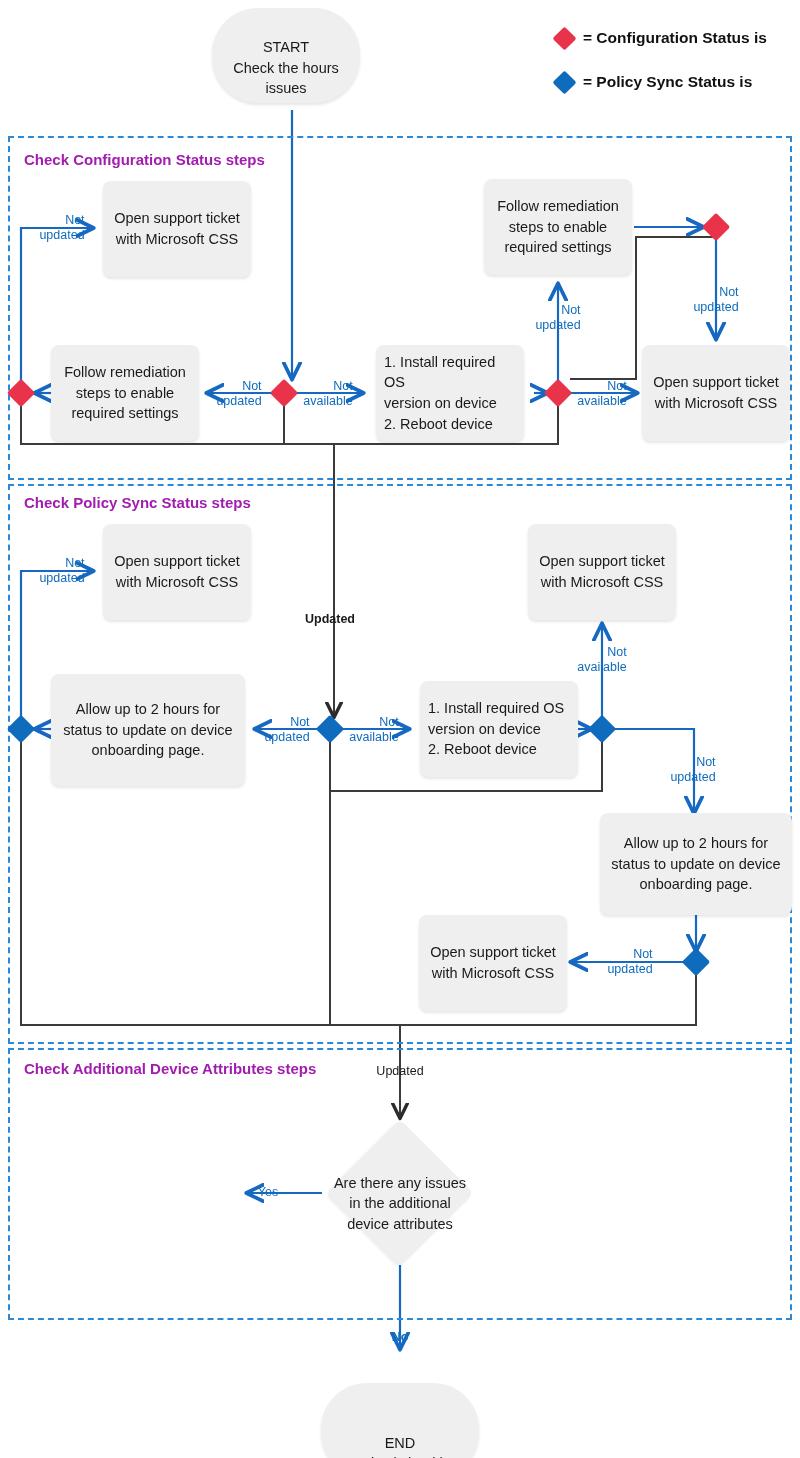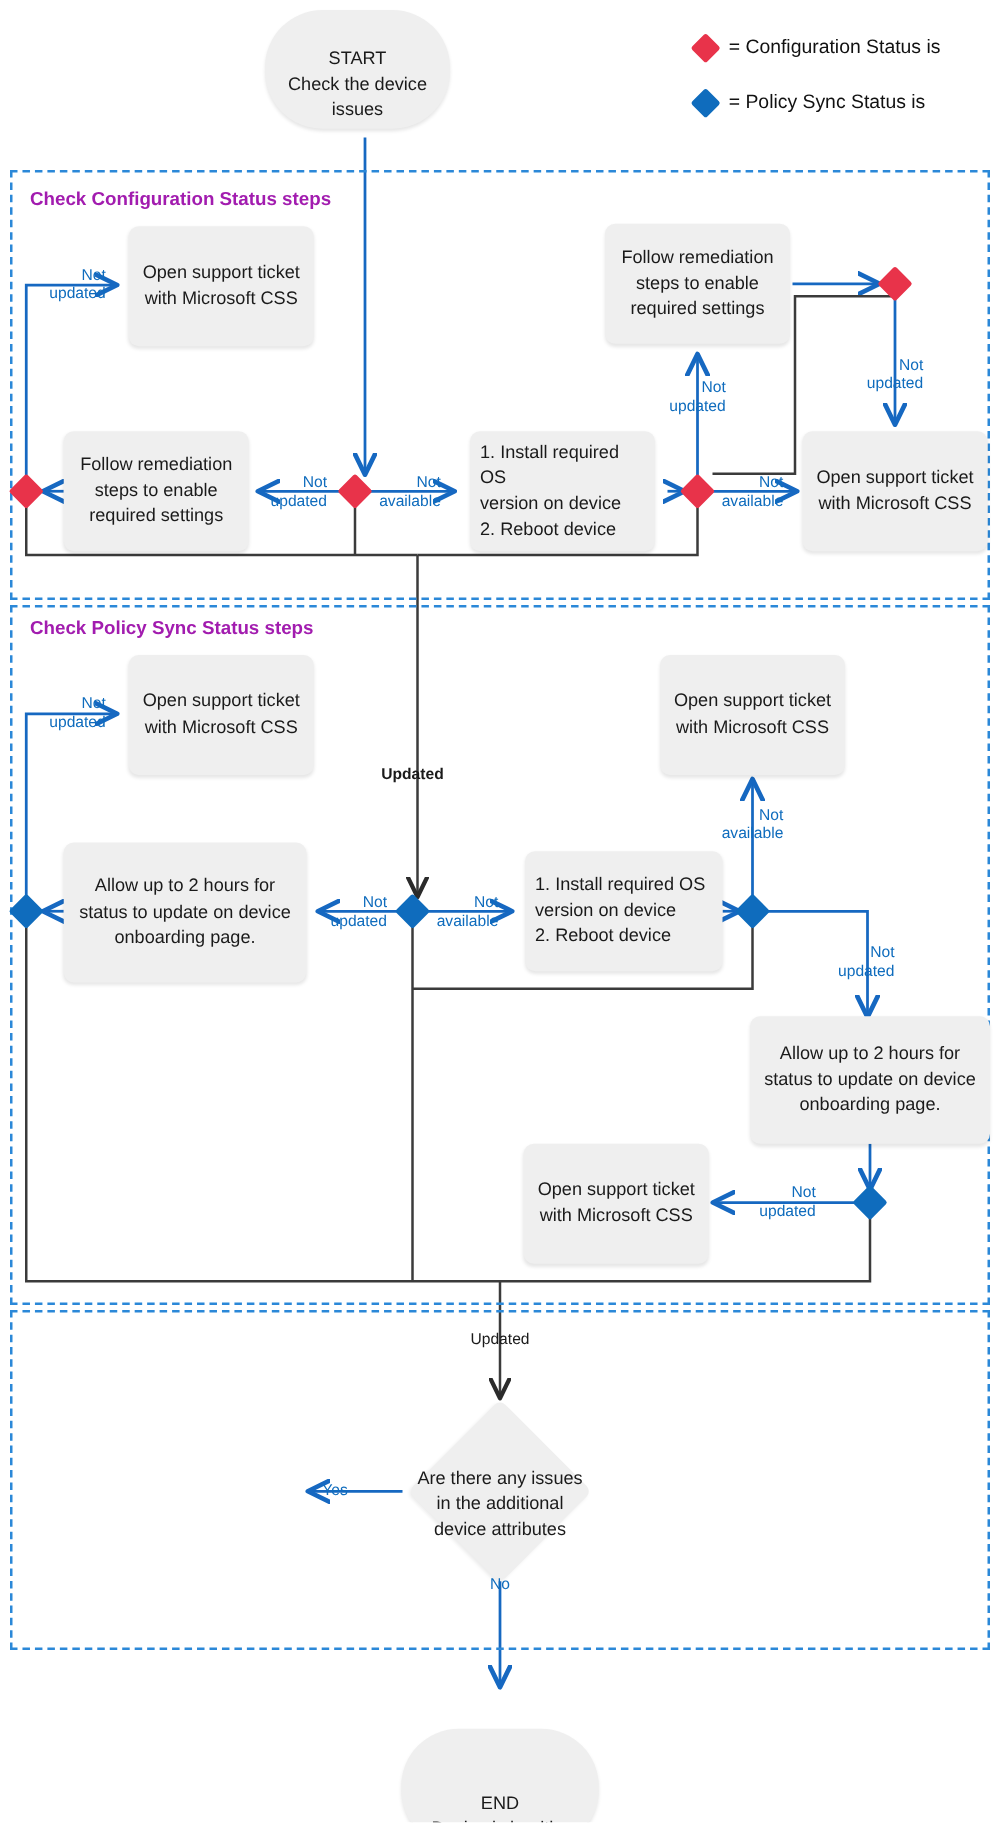--- a/index.html
+++ b/index.html
@@ -81,21 +81,21 @@
     white-space: nowrap;
   }
   .legend-item {
     position: absolute;
     display: flex;
     align-items: center;
     gap: 10px;
   }
   .legend-text {
     font-size: 15.5px;
-    font-weight: normal;
+    font-weight: bold;
     color: #111111;
     white-space: nowrap;
   }
   .diamond-mark {
     width: 17px;
     height: 17px;
     transform: rotate(45deg);
     border-radius: 2px;
   }
   .dash-box {
@@ -212,34 +212,35 @@
       <path d="M400,1025 L400,1117" marker-end="url(#arrDark)"></path>
     </g>
   </svg>
 
   <div class="dash-box" style="left:8px; top:136px; width:784px; height:344px;"></div>
   <div class="dash-box" style="left:8px; top:484px; width:784px; height:560px;"></div>
   <div class="dash-box" style="left:8px; top:1048px; width:784px; height:272px;"></div>
 
   <div class="section-title" style="left:24px; top:151px;">Check Configuration Status steps</div>
   <div class="section-title" style="left:24px; top:494px;text-align:center;">Check Policy Sync Status steps</div>
+  <div class="section-title" style="left:24px; top:1060px;">Check Additional Device Attributes steps</div>
 
   <div class="legend-item" style="left:556px; top:29px;">
     <span class="diamond-mark" style="background:#e8334a;"></span>
     <span class="legend-text">= Configuration Status is</span>
   </div>
   <div class="legend-item" style="left:556px; top:73px;">
     <span class="diamond-mark" style="background:#0f6cbd;"></span>
     <span class="legend-text">= Policy Sync Status is</span>
   </div>
 
   <div class="node terminator" style="left:212px; top:8px; width:148px; height:95px;">
     <div>
       <span class="ln">START</span>
-      <span class="ln">Check the device</span>
+      <span class="ln">Check the hours</span>
       <span class="ln">issues</span>
     </div>
   </div>
 
   <div class="node terminator" style="left:321px; top:1351px; width:158px; height:95px;margin-top:32px;">
     <div>
       <span class="ln">END</span>
       <span class="ln">Device is healthy</span>
     </div>
   </div>
@@ -367,15 +368,15 @@
   <div class="decision" style="left:348px; top:1141px; width:104px; height:104px;"></div>
   <div class="decision-text" style="left:400px; top:1193px; width:210px;">
     <span class="ln">Are there any issues</span>
     <span class="ln">in the additional</span>
     <span class="ln">device attributes</span>
   </div>
 
 
   <div class="lbl plain" style="left:400px; top:1072px;">Updated</div>
   <div class="lbl" style="left:268px; top:1193px;">Yes</div>
-  <div class="lbl" style="left:400px; top:1268px;">No</div>
+  <div class="lbl" style="left:400px; top:1338px;font-weight:bold;">No</div>
 
 </div>
 
 </body></html>

